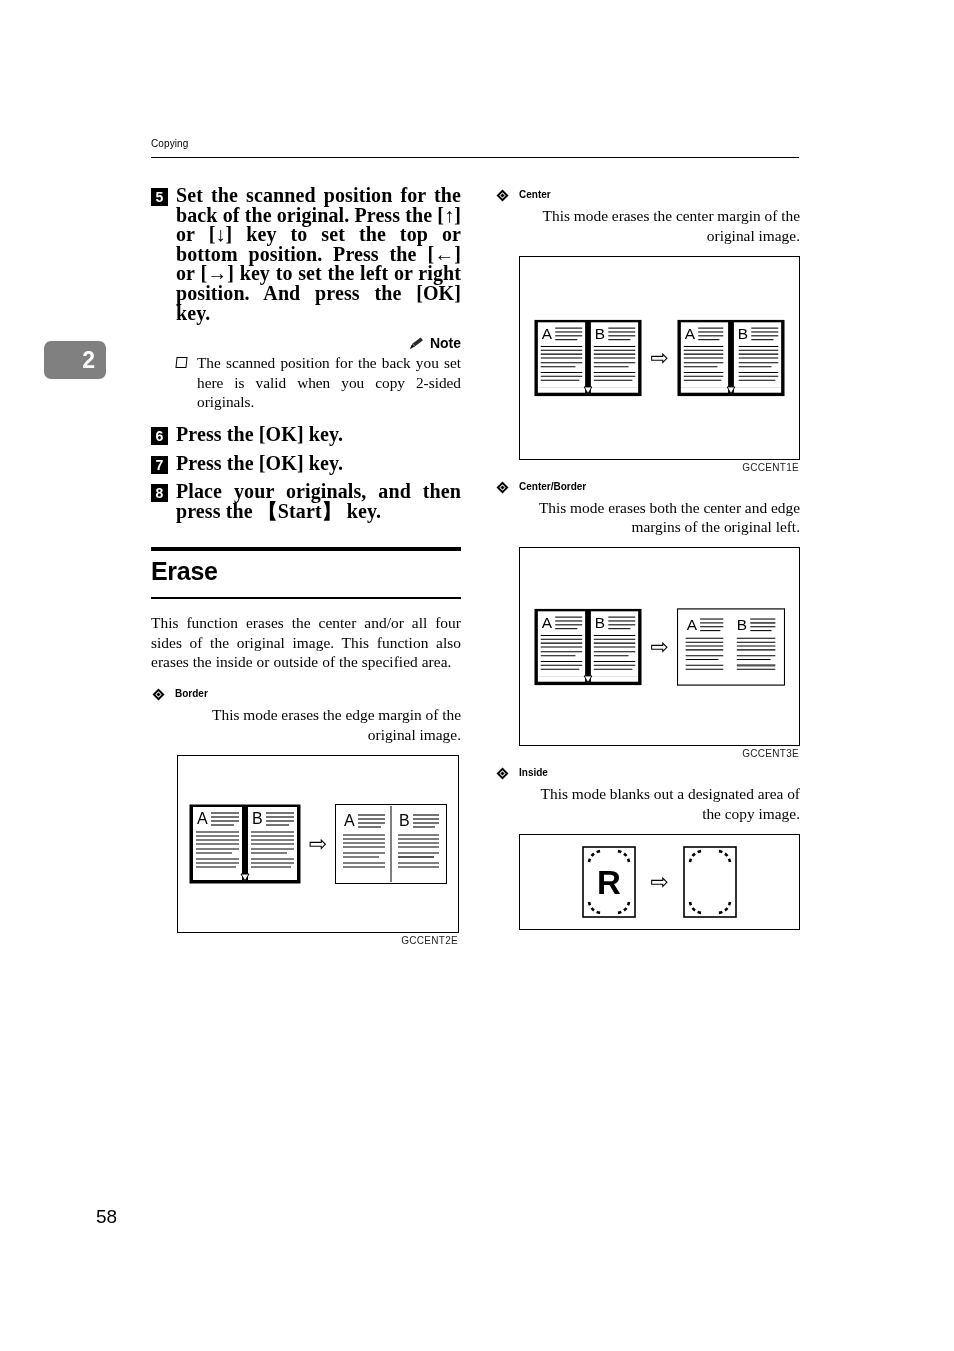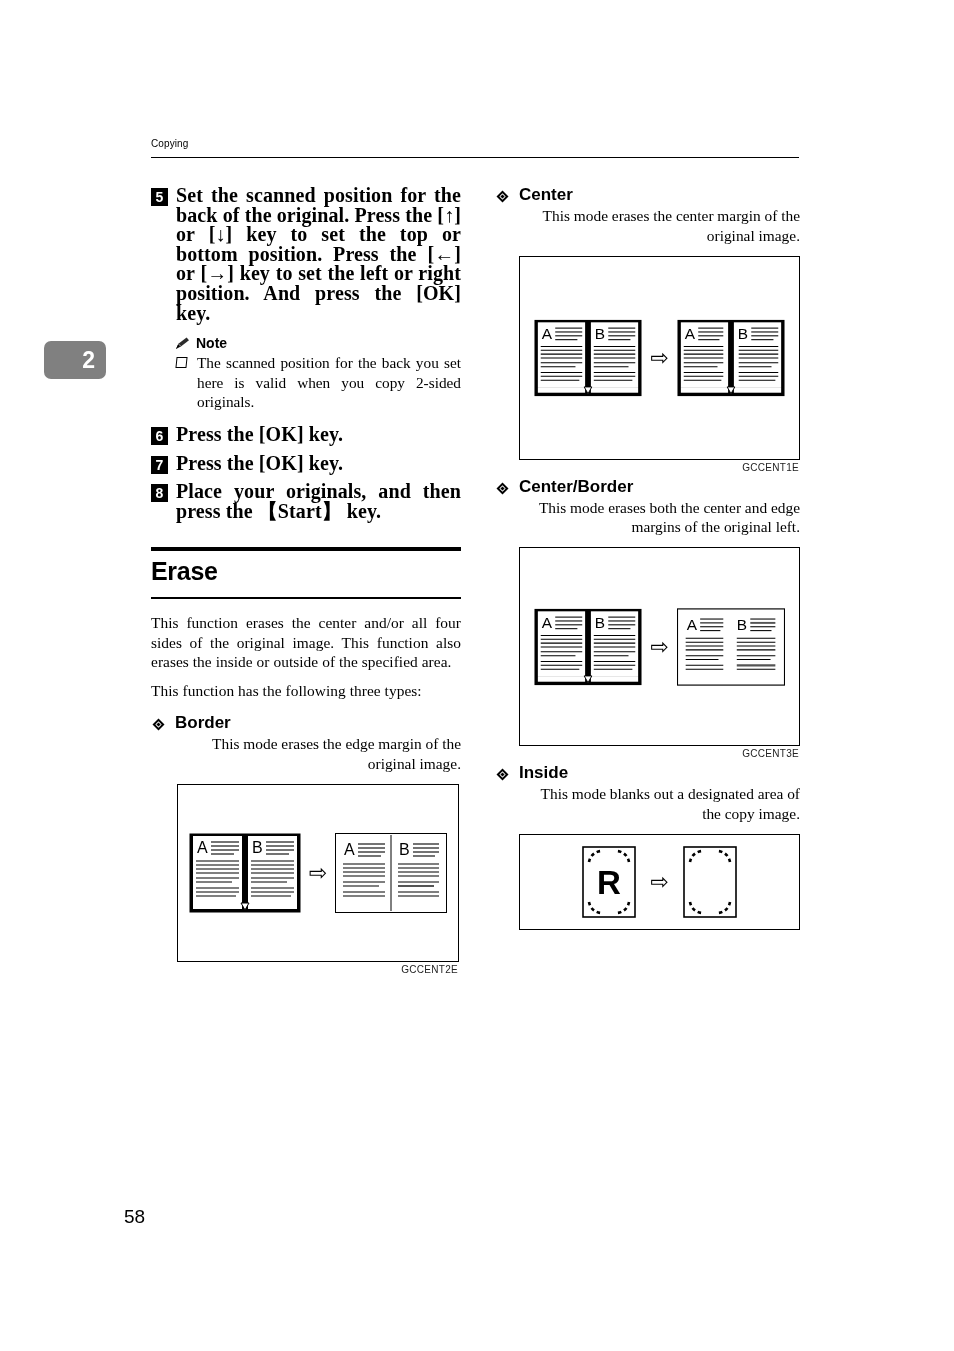--- a/index.html
+++ b/index.html
@@ -53,21 +53,21 @@
   .head-rule {
     position: absolute;
     left: 151px;
     top: 157px;
     width: 648px;
     height: 1px;
     background: #000;
   }
   .folio {
     position: absolute;
-    left: 124px;
+    left: 96px;
     top: 1206px;
     font-family: "Liberation Sans", sans-serif;
     font-size: 19px;
     color: #000;
   }
 
   
   .col-left {
     position: absolute;
     left: 151px;
@@ -116,20 +116,21 @@
     margin: 12px 0 13px 24px;
   }
   .note-head {
     font-family: "Liberation Sans", sans-serif;
     font-weight: bold;
     font-size: 14px;
     display: flex;
     align-items: center;
     gap: 6px;
     margin-bottom: 2px;
+    justify-content: flex-end;
   }
   .pencil-icon {
     display: inline-block;
     width: 15px;
     height: 13px;
     position: relative;
   }
   .note-item {
     position: relative;
     padding-left: 22px;
@@ -181,21 +182,21 @@
   }
   .body-p.last { text-align: justify; }
 
   
   .sub-block { margin-top: 13px; }
   .sub-head {
     position: relative;
     padding-left: 24px;
     font-family: "Liberation Sans", sans-serif;
     font-weight: bold;
-    font-size: 17px;
+    font-size: 10px;
     line-height: 18px;
     margin-bottom: 2px;
   }
   .diamond-icon {
     position: absolute;
     left: 1px;
     top: 3px;
     width: 13px;
     height: 13px;
   }
@@ -289,21 +290,20 @@
       <div class="step-text">Place your originals, and then press the 【Start】 key.</div>
     </div>
 
     <div class="sec-heading-wrap">
       <div class="rule-thick"></div>
       <div class="sec-heading">Erase</div>
       <div class="rule-thin"></div>
     </div>
 
     <p class="body-p">This function erases the center and/or all four sides of the original image. This function also erases the inside or outside of the specified area.</p>
-    <p class="body-p last">This function has the following three types:</p>
 
     <div class="sub-block">
       <div class="sub-head">
         <span class="diamond-icon">
           <svg width="13" height="13" viewBox="0 0 13 13">
             <polygon points="6.5,0.5 12.5,6.5 6.5,12.5 0.5,6.5" fill="#000"></polygon>
             <polygon points="6.5,3.3 9.7,6.5 6.5,9.7 3.3,6.5" fill="#fff"></polygon>
             <polygon points="6.5,4.4 8.6,6.5 6.5,8.6 4.4,6.5" fill="#000"></polygon>
           </svg>
         </span>

